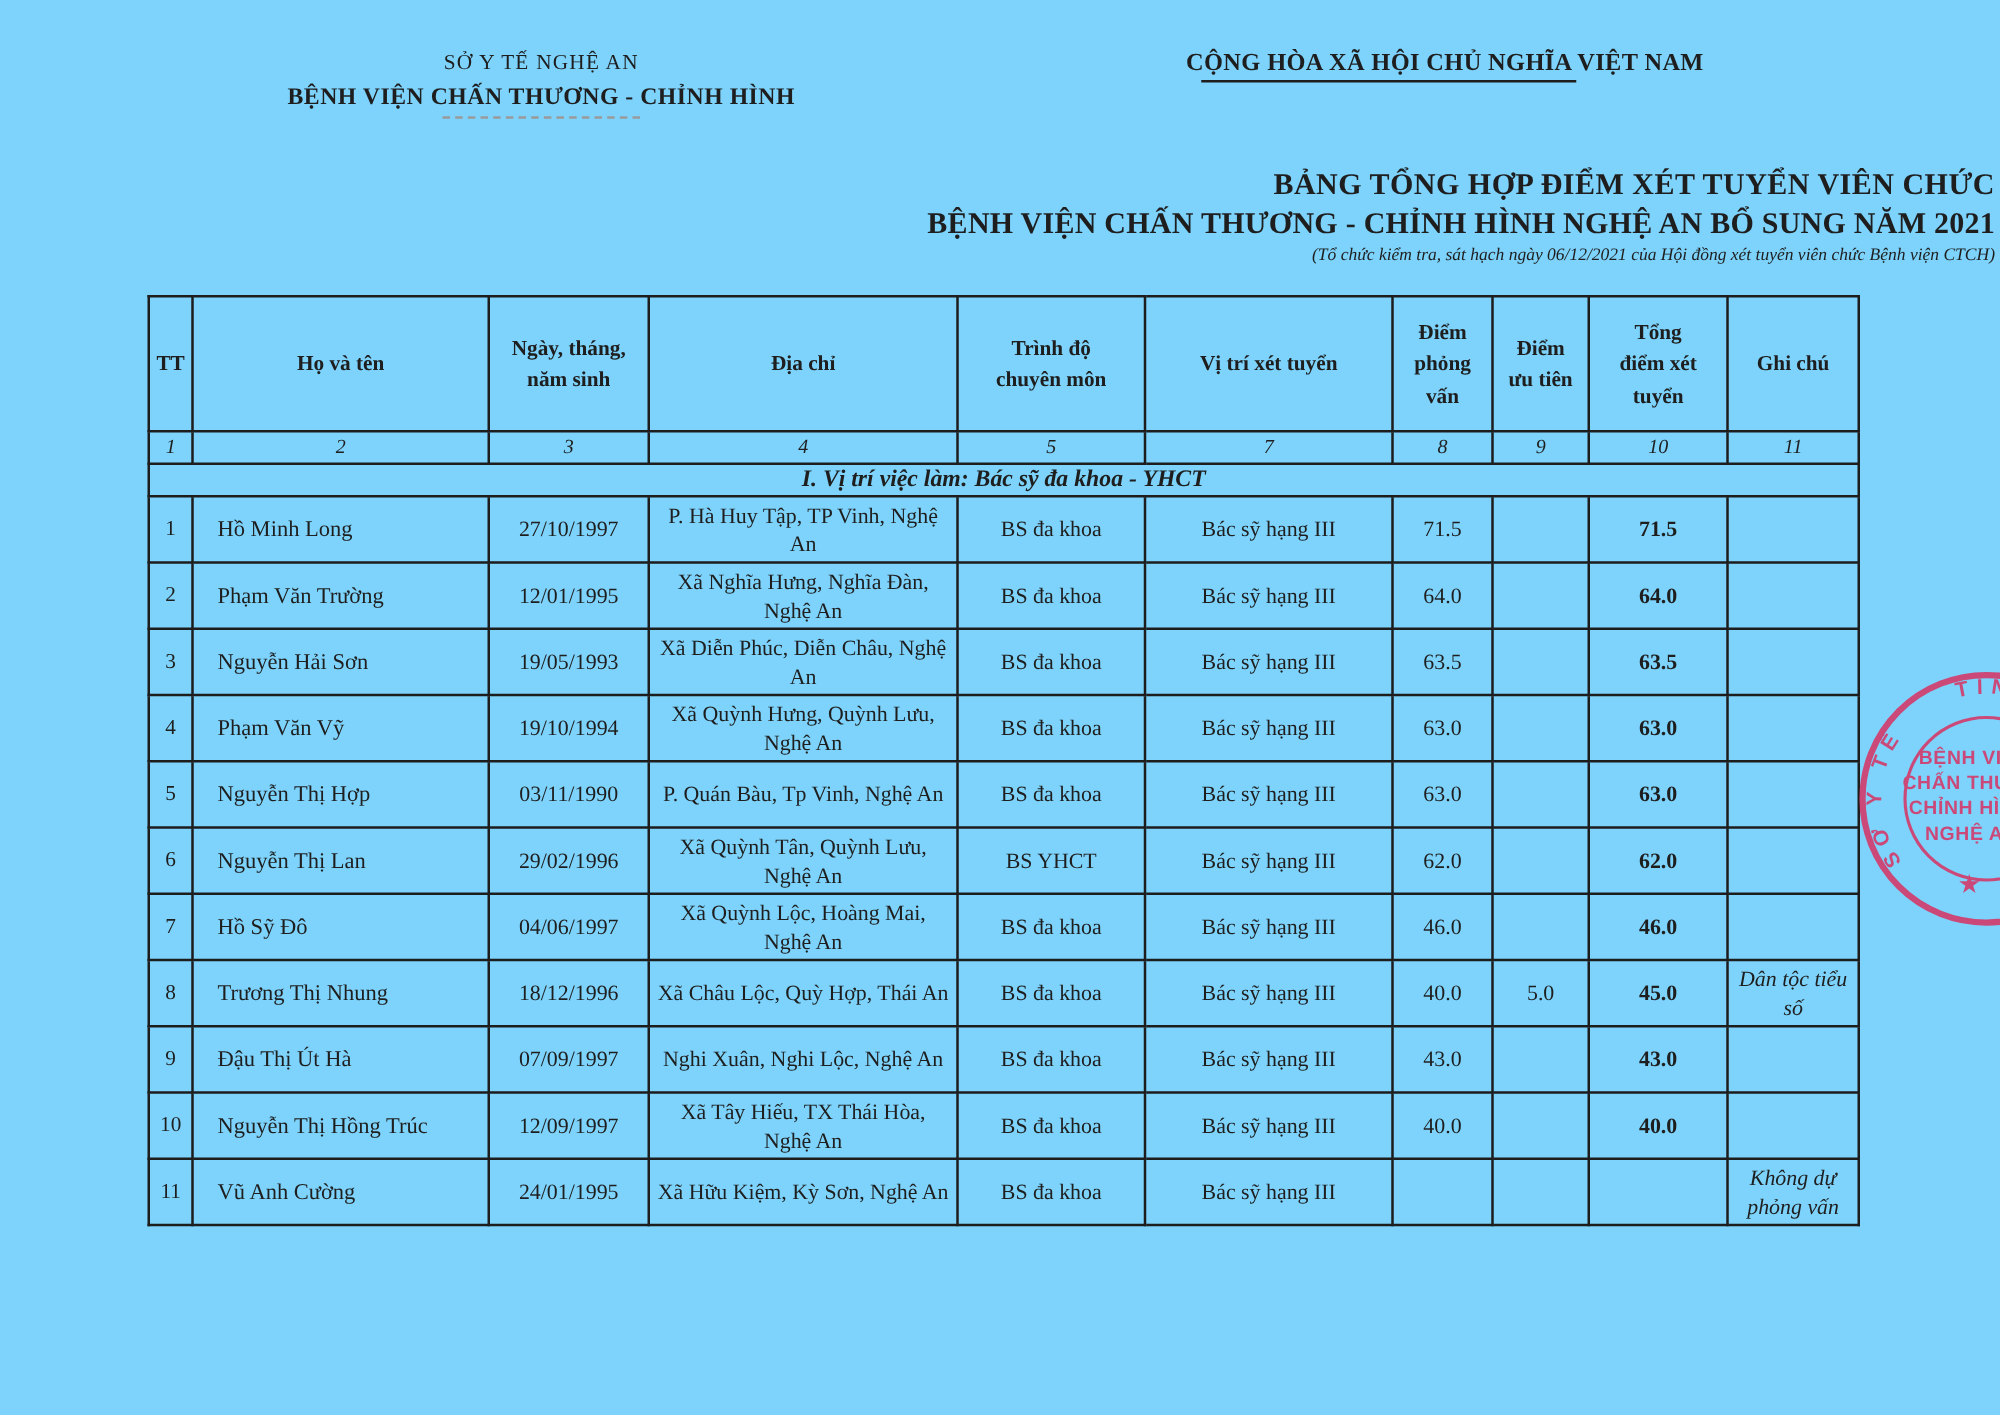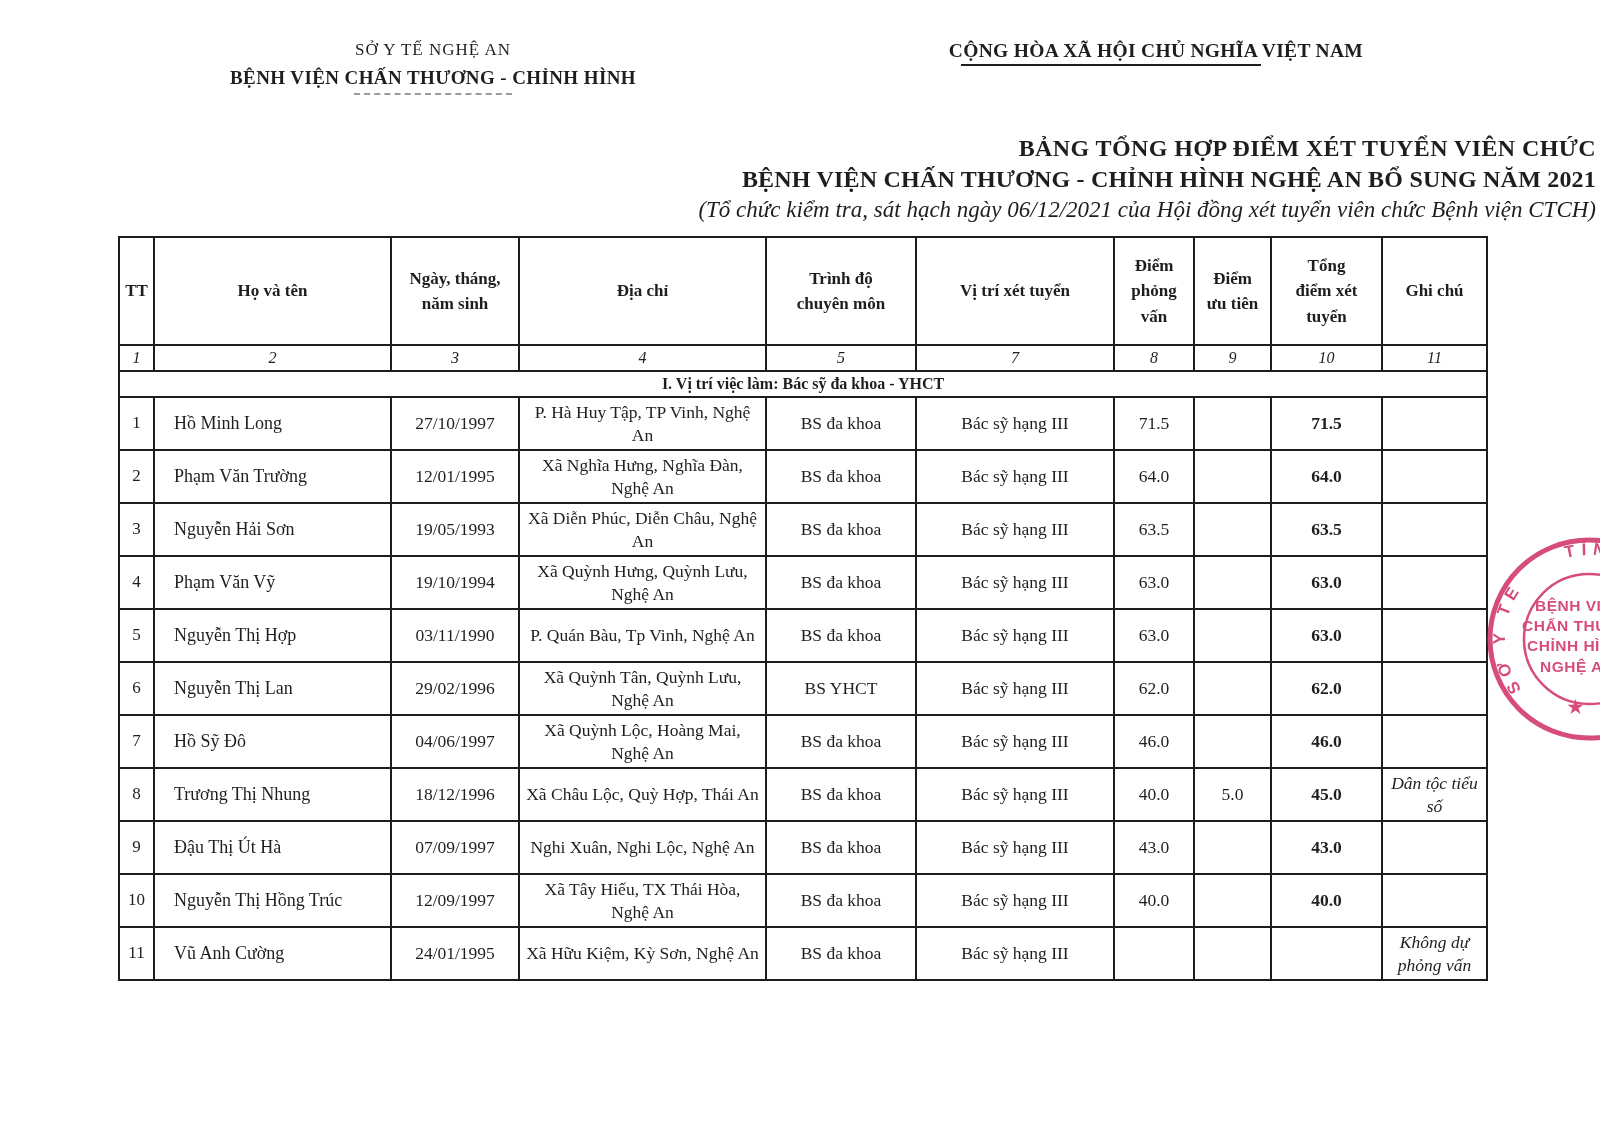--- a/index.html
+++ b/index.html
@@ -1,56 +1,56 @@
 <!DOCTYPE html>
 <html><head>
 <meta charset="utf-8">
 <style>
   html,body { margin:0; padding:0; background:#e8e8e8; }
   .page {
     position:relative; width:1600px; height:1132px; margin:0 auto;
-    background:#ffffff; overflow:hidden;
+    background:#7dd3fc; overflow:hidden;
     font-family:"Liberation Serif","DejaVu Serif",serif;
     color:#1e1e1e;
   }
 
   
   .org-left { position:absolute; top:40px; left:168px; width:530px; text-align:center; }
   .org-left .l1 { font-size:17px; letter-spacing:1px; }
   .org-left .l2 { font-size:19px; font-weight:bold; letter-spacing:.4px; margin-top:7px; }
   .dash-underline { width:158px; margin:4px auto 0; border-bottom:2px dashed #9a9a9a; }
 
   .org-right { position:absolute; top:40px; left:858px; width:505px; text-align:right; }
   .org-right .l1 { font-size:19.5px; font-weight:bold; letter-spacing:.3px; }
   .org-right .l2 { font-size:19px; font-weight:bold; margin-top:8px; }
   .solid-underline { width:300px; margin:2px auto 0; border-bottom:2px solid #1e1e1e; }
 
   
   .title-block { position:absolute; top:135px; left:0; width:1596px; text-align:right; }
   .title-block .t1 { font-size:24px; font-weight:bold; letter-spacing:.4px; }
   .title-block .t2 { font-size:24px; font-weight:bold; letter-spacing:.2px; margin-top:4px; }
-  .title-block .t3 { font-size:23px; font-style:italic; margin-top:4px; }
+  .title-block .t3 { font-size:14px; font-style:italic; margin-top:4px; }
 
   
   table.score-table {
     position:absolute; left:118px; top:236px; width:1368px;
     border-collapse:collapse; table-layout:fixed;
     font-size:17.5px;
   }
   .score-table th, .score-table td {
     border:2px solid #1d1d1d; padding:2px 4px;
     text-align:center; vertical-align:middle;
     overflow:hidden;
   }
   .score-table thead tr.head-row { height:108px; }
   .score-table thead th { font-size:17px; font-weight:bold; white-space:pre-line; line-height:1.5; }
   tr.num-row { height:26px; }
   tr.num-row td { font-style:italic; font-size:16px; padding:0 2px; }
   tr.section-row { height:26px; }
-  tr.section-row td { font-weight:bold; font-size:16px; padding:1px 12px; }
+  tr.section-row td { font-weight:bold; font-style:italic; font-size:19px; padding:1px 12px; }
   tbody.data tr { height:53px; }
   tbody.data td { line-height:1.3; }
   td.cell-tt { font-size:17px; }
   td.cell-name { text-align:left; padding-left:19px; font-size:18px; }
   td.cell-total-score { font-weight:bold; }
   td.cell-note { font-style:italic; font-size:17.5px; }
 
   
   .stamp { position:absolute; left:1474px; top:531px; width:232px; height:220px; opacity:.92; }
   .stamp text { fill:#d23e6d; font-family:"Liberation Sans","DejaVu Sans",sans-serif; font-weight:bold; }

